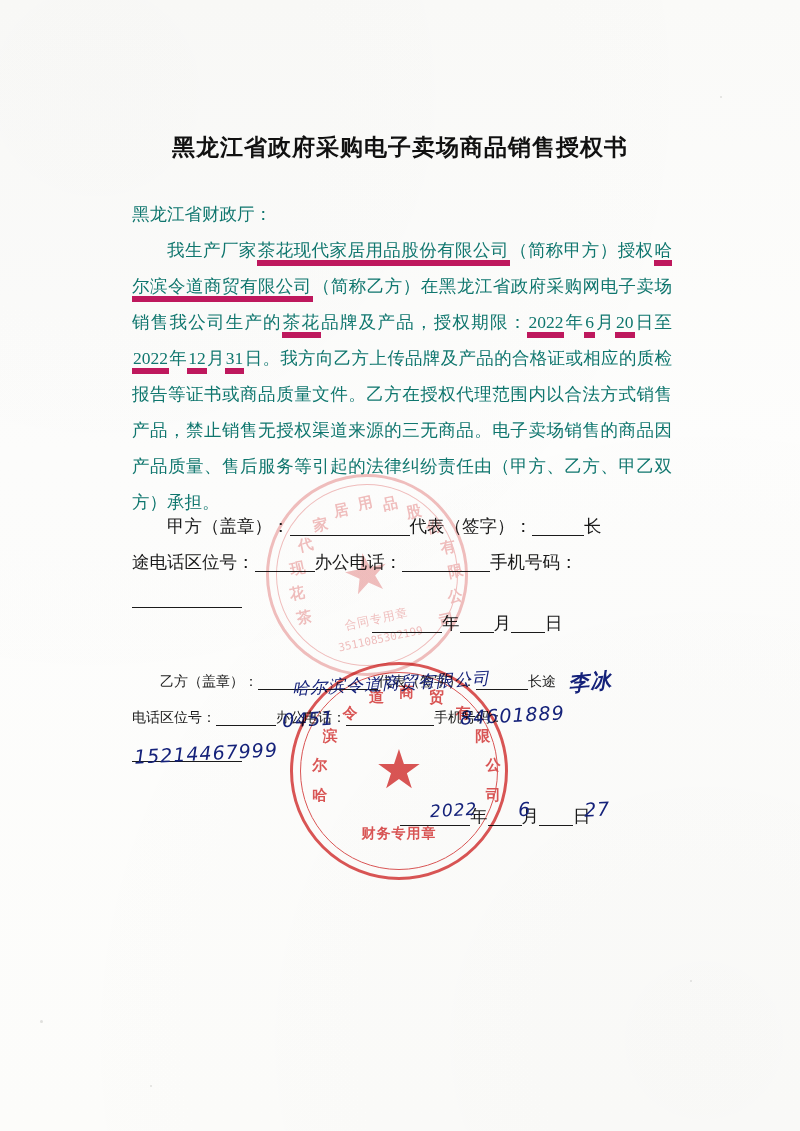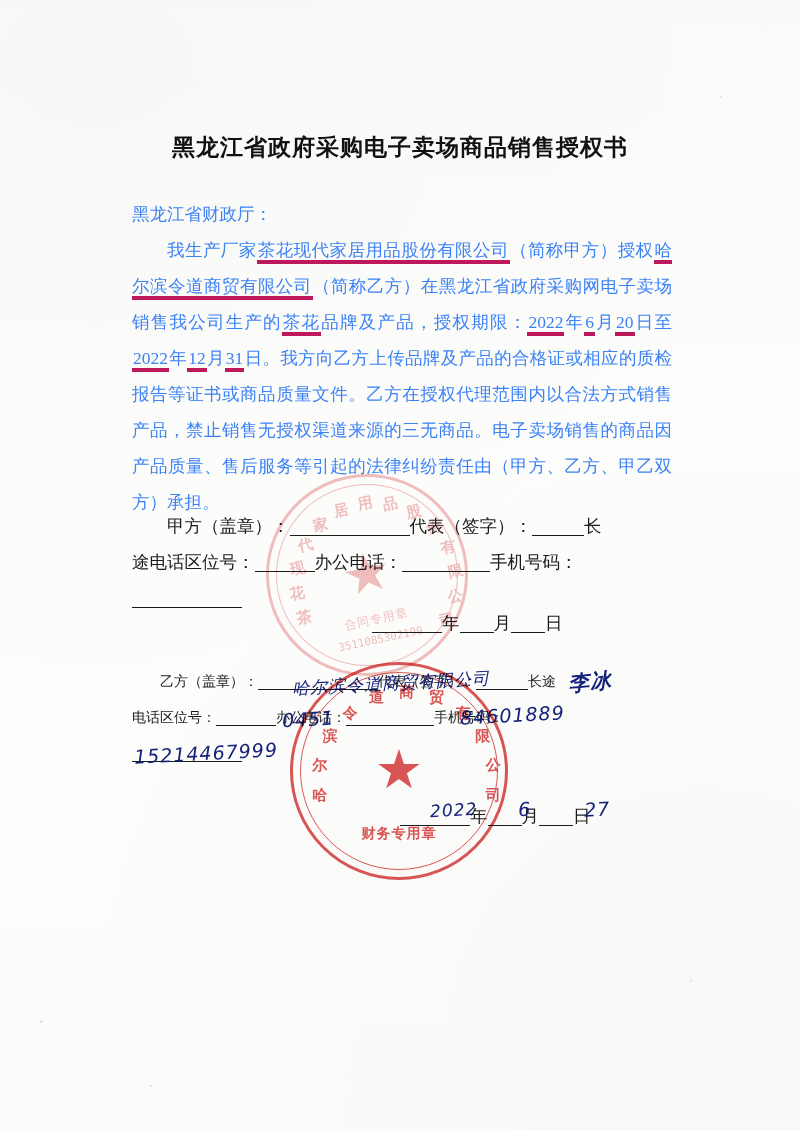--- a/index.html
+++ b/index.html
@@ -58,33 +58,33 @@
     color: #111;
   }
 
   .body-block {
     position: absolute;
     top: 196px;
     left: 132px;
     width: 540px;
     font-size: 17.5px;
     line-height: 36px;
-    color: #3b82f6;
+    color: #0f766e;
     text-align: justify;
   }
   .p {
     margin: 0;
     text-align: justify;
     text-justify: inter-ideograph;
   }
   .indent { text-indent: 2em; }
 
   .u {
     text-decoration: none;
-    border-bottom: 4px solid #be185d;
+    border-bottom: 6px solid #be185d;
     padding: 0 1px;
   }
   .u-blank {
     display: inline-block;
     border-bottom: 1px solid #1b1b1b;
     height: 20px;
     vertical-align: -4px;
   }
   .w70 { width: 70px; }
   .w60 { width: 60px; }

